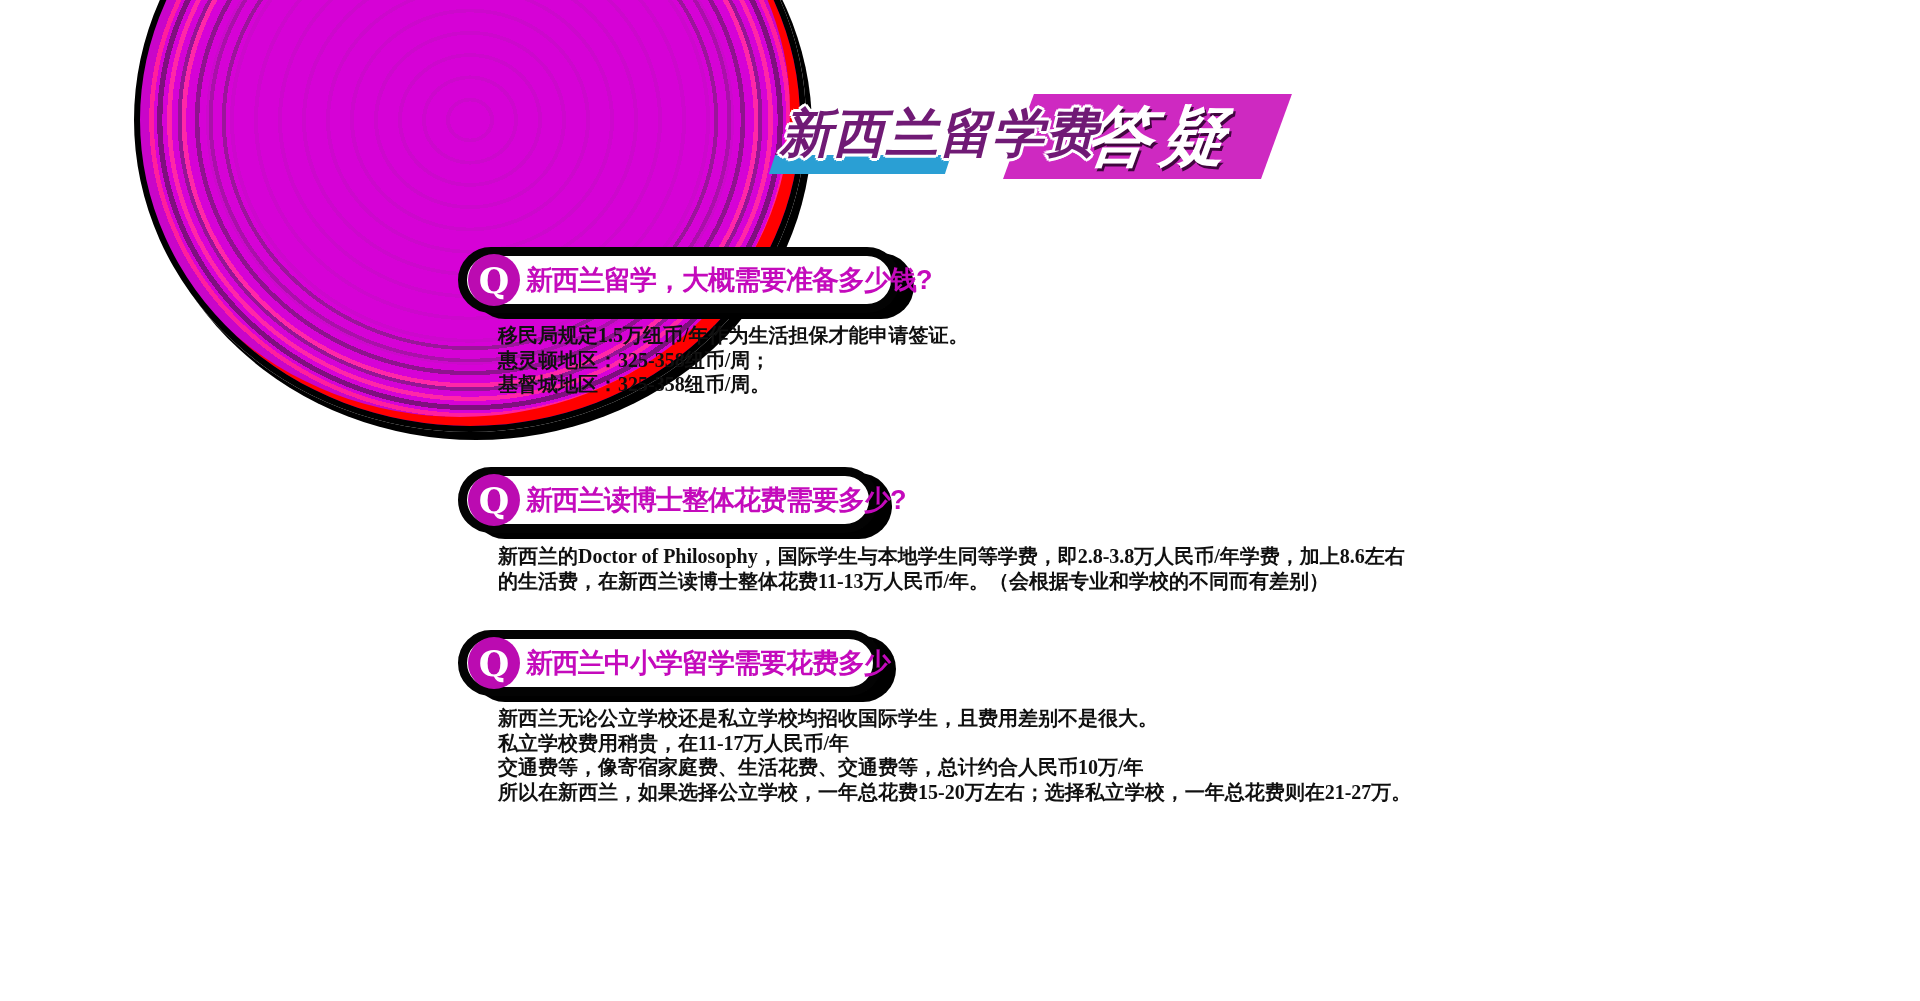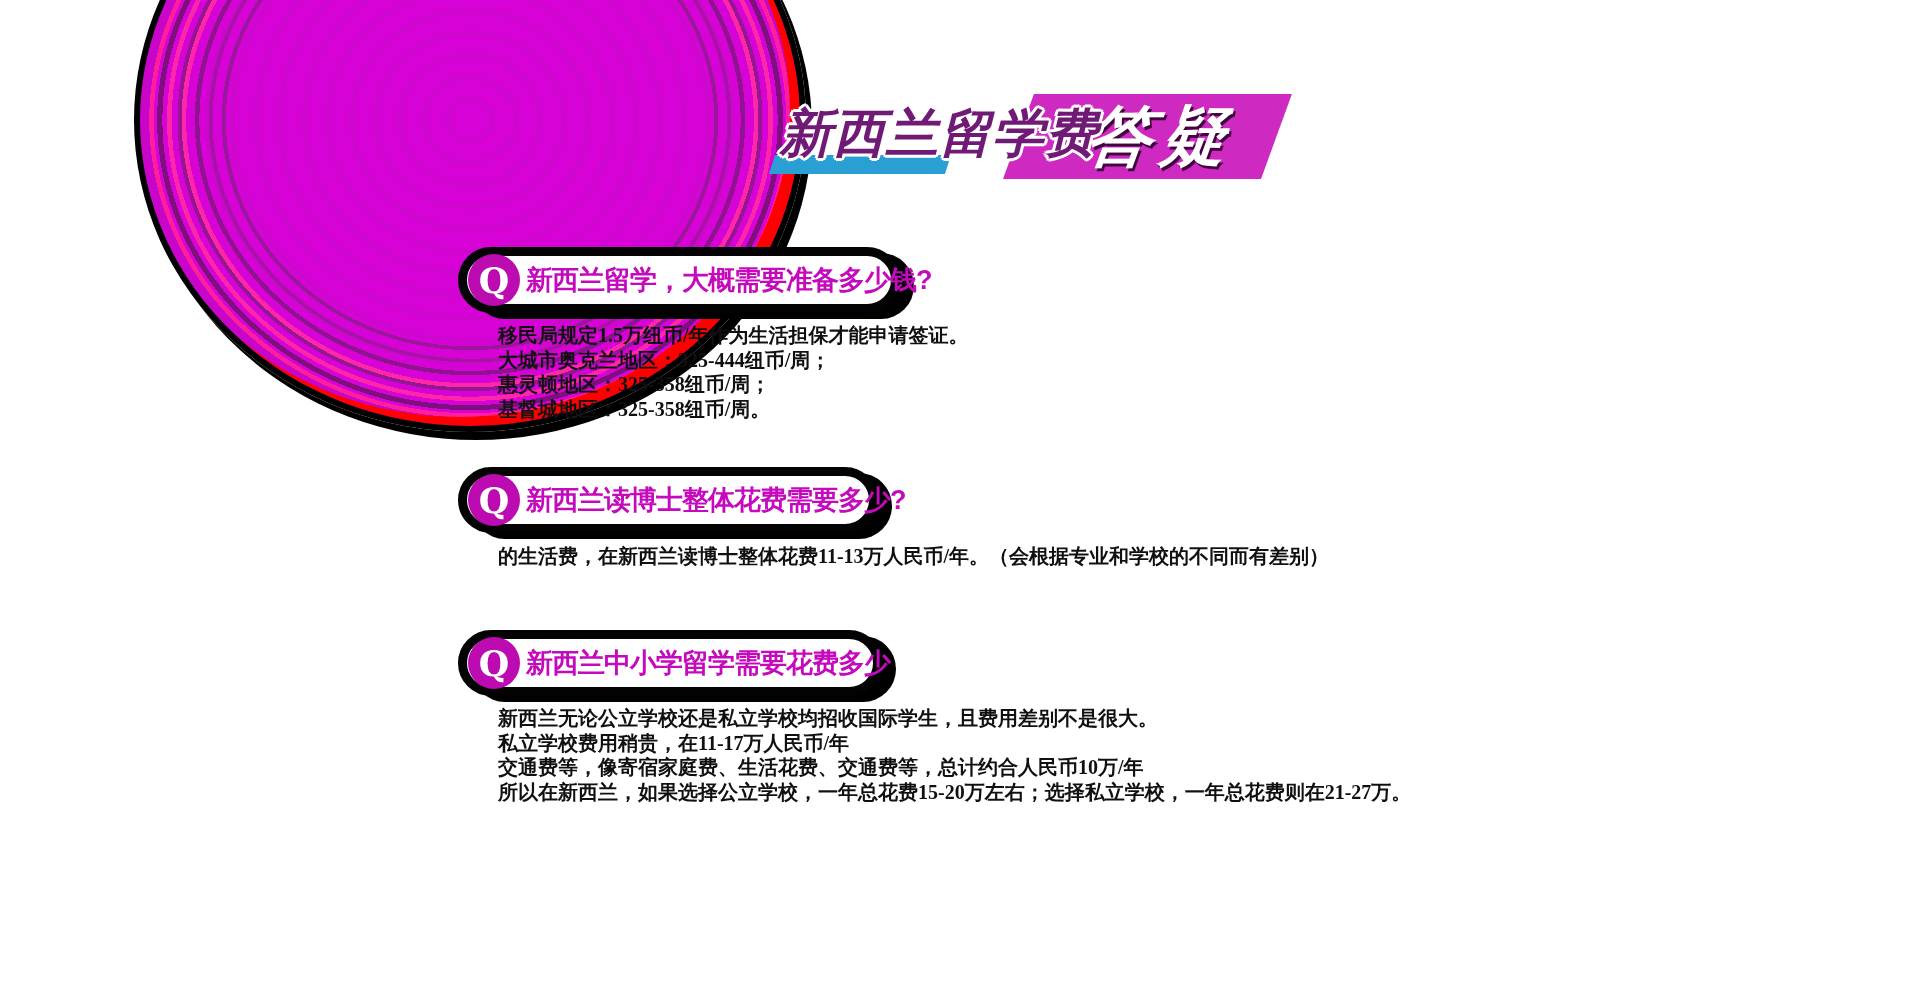--- a/index.html
+++ b/index.html
@@ -95,32 +95,32 @@
 
   <div class="title-black">新西兰留学费</div>
 
   <div class="qa" id="qa1">
     <div class="q-row">
       <div class="q-badge">Q</div>
       <div class="q-text">新西兰留学，大概需要准备多少钱?</div>
     </div>
     <div class="answers">
       <div class="ans-line">移民局规定1.5万纽币/年作为生活担保才能申请签证。</div>
-      <div class="ans-line">大城市奥克兰地区：325-444纽币/周；</div>
       <div class="ans-line">惠灵顿地区：325-358纽币/周；</div>
       <div class="ans-line">基督城地区：325-358纽币/周。</div>
     </div>
   </div>
 
   <div class="qa" id="qa2">
     <div class="q-row">
       <div class="q-badge">Q</div>
       <div class="q-text">新西兰读博士整体花费需要多少?</div>
     </div>
     <div class="answers">
+      <div class="ans-line">新西兰的Doctor of Philosophy，国际学生与本地学生同等学费，即2.8-3.8万人民币/年学费，加上8.6左右</div>
       <div class="ans-line">的生活费，在新西兰读博士整体花费11-13万人民币/年。（会根据专业和学校的不同而有差别）</div>
     </div>
   </div>
 
   <div class="qa" id="qa3">
     <div class="q-row">
       <div class="q-badge">Q</div>
       <div class="q-text">新西兰中小学留学需要花费多少</div>
     </div>
     <div class="answers">

